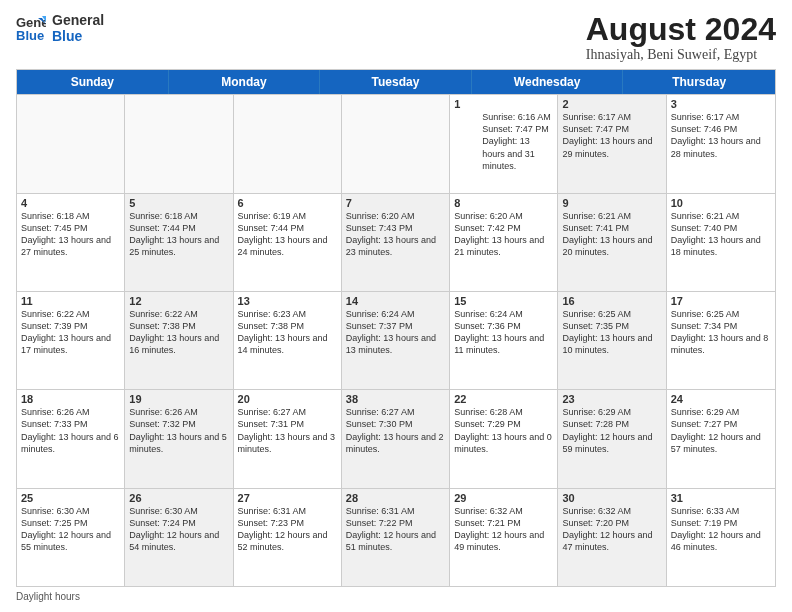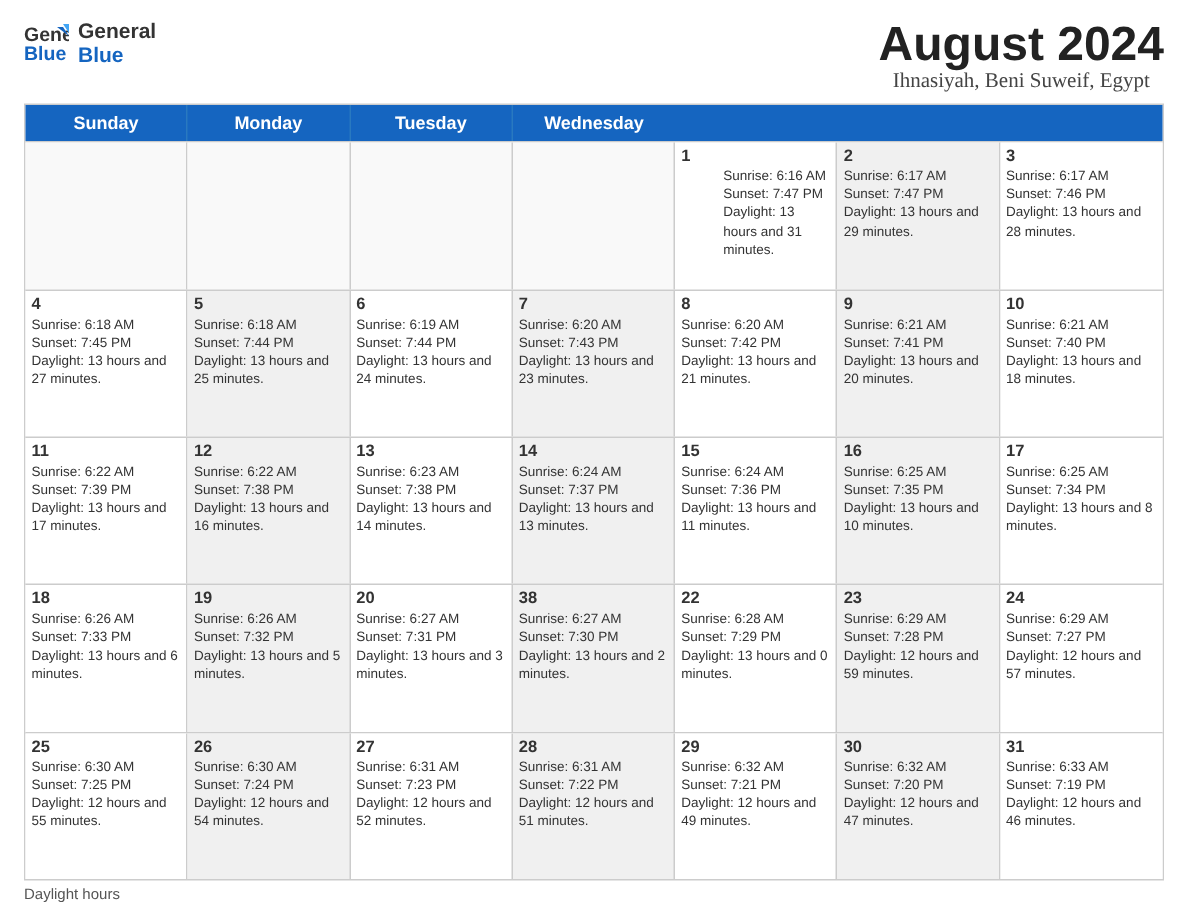--- a/index.html
+++ b/index.html
@@ -26,21 +26,21 @@
     .logo {
       display: flex;
       align-items: center;
       gap: 4px;
     }
     .logo-icon {
       width: 30px;
       height: 28px;
     }
     .title-block {
-      text-align: center;
+      text-align: left;
     }
     .title-block h1 {
       font-size: 32px;
       font-weight: bold;
       color: #222;
       line-height: 1.1;
     }
     .title-block h2 {
       font-size: 14px;
       font-weight: normal;
@@ -48,21 +48,21 @@
       font-family: Liberation Serif, serif;
     }
     .calendar {
       flex: 1;
       display: flex;
       flex-direction: column;
       border: 1px solid #ccc;
     }
     .cal-header-row {
       display: grid;
-      grid-template-columns: repeat(7, 1fr);
+      grid-template-columns: repeat(5, 1fr);
       background: #1565c0;
     }
     .cal-header-cell {
       color: #fff;
       font-size: 12px;
       font-weight: bold;
       text-align: center;
       padding: 5px 2px;
       border-right: 1px solid #2979c0;
     }
@@ -130,20 +130,21 @@
       <h2>Ihnasiyah, Beni Suweif, Egypt</h2>
     </div>
   </div>
 
   <div class="calendar">
     <div class="cal-header-row" id="cal-header">
         <div class="cal-header-cell">Sunday</div>
         <div class="cal-header-cell">Monday</div>
         <div class="cal-header-cell">Tuesday</div>
         <div class="cal-header-cell">Wednesday</div>
+        <div class="cal-header-cell">Thursday</div>
       </div>
     <div class="cal-body" id="cal-body">
         <div class="cal-week">
           <div class="cal-cell empty"></div>
           <div class="cal-cell empty"></div>
           <div class="cal-cell empty"></div>
           <div class="cal-cell empty"></div>
           <div class="cal-cell">
             <span class="day-num">1</span>
             <div class="cal-cell-content" style="white-space: pre-line; margin-left: 28px;">Sunrise: 6:16 AM

